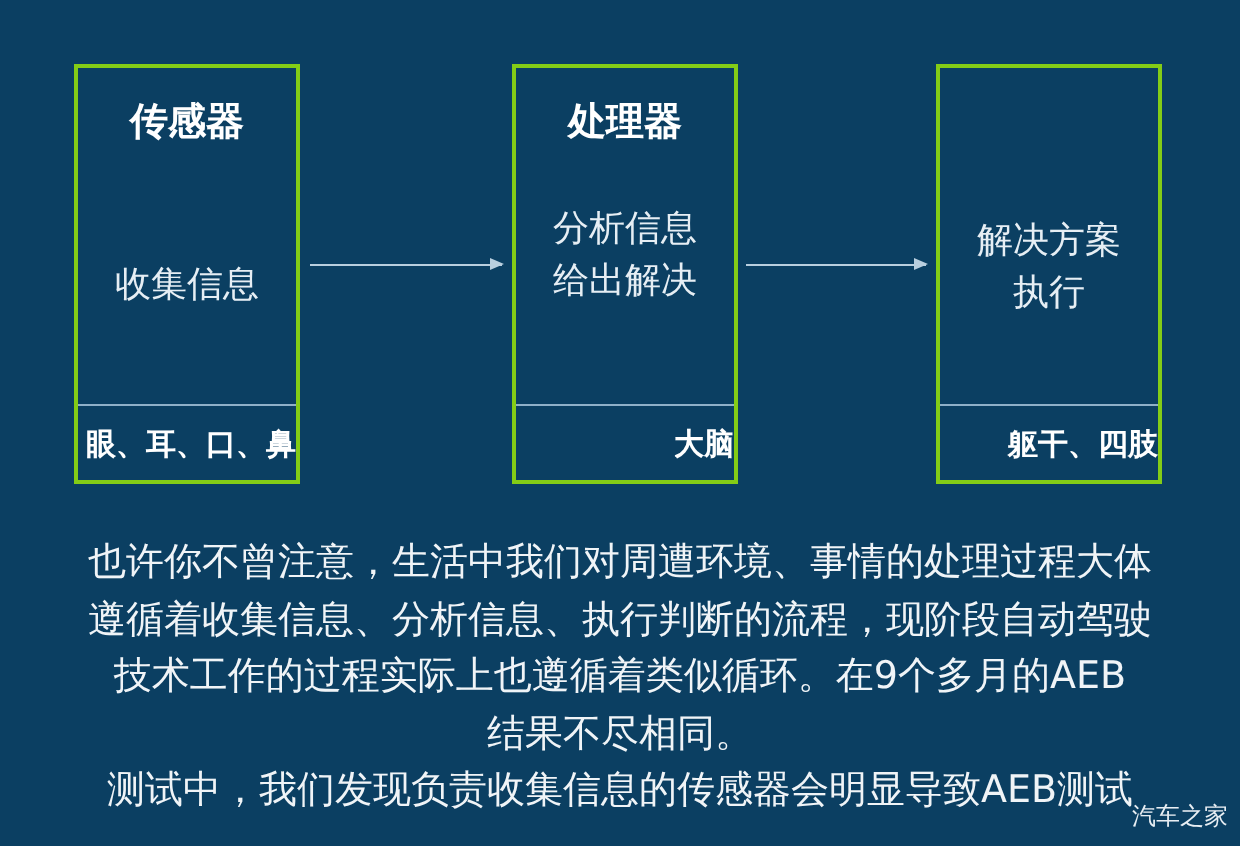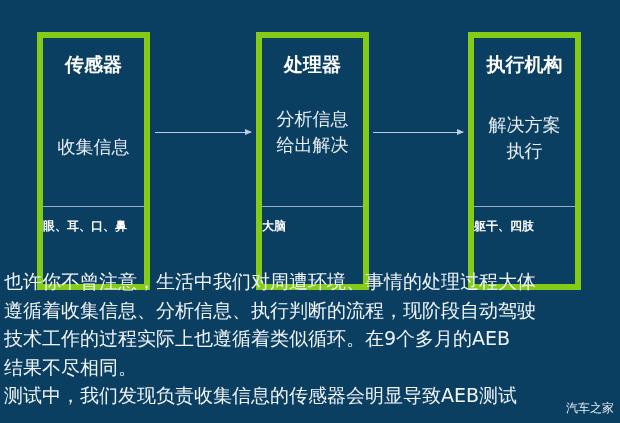--- a/index.html
+++ b/index.html
@@ -1,25 +1,25 @@
 <!DOCTYPE html>
 <html><head>
 <meta charset="utf-8">
 <style>
   html,body{margin:0;padding:0;}
   body{width:620px;height:423px;background:#0b3f62;position:relative;overflow:hidden;font-family:"DejaVu Sans",sans-serif;color:#fff;}
-  .box{position:absolute;top:32px;width:113px;height:258px;border:6px solid #84cc16;box-sizing:border-box;}
+  .box{position:absolute;top:32px;width:113px;height:210px;border:2px solid #84cc16;box-sizing:border-box;}
   .box .title{position:absolute;top:14px;left:0;right:0;text-align:center;font-weight:bold;font-size:19px;letter-spacing:0;}
   .box .body{position:absolute;left:0;right:0;text-align:center;font-size:18px;line-height:26px;color:#e6eef4;}
   .box .divider{position:absolute;left:0;right:0;top:168px;border-top:1px solid #8fb0c8;}
-  .box .foot{position:absolute;left:0;right:0;top:168px;height:41px;line-height:41px;text-align:left;font-weight:bold;font-size:12px;}
+  .box .foot{position:absolute;left:0;right:0;top:168px;height:41px;line-height:41px;text-align:right;font-weight:bold;font-size:15px;}
   .arrow{position:absolute;height:1px;background:#b9cfdf;top:132px;}
   .arrow::after{content:"";position:absolute;right:-1px;top:-3px;border-left:7px solid #b9cfdf;border-top:3.5px solid transparent;border-bottom:3.5px solid transparent;}
   .para{position:absolute;left:4px;top:267px;width:612px;font-size:19px;line-height:28.5px;color:#f0f4f7;}
-  .para div{white-space:nowrap;}
+  .para div{white-space:nowrap;text-align:center;}
   .wm{position:absolute;right:6px;bottom:6px;font-size:12px;color:#e8eef3;margin-top:11px;}
 </style>
 </head>
 <body>
 
 <div class="box" style="left:37px">
   <div class="title">传感器</div>
   <div class="body" style="top:96px">
     <div>收集信息</div>
   </div>
@@ -35,21 +35,20 @@
     <div>分析信息</div>
     <div>给出解决</div>
   </div>
   <div class="divider"></div>
   <div class="foot">大脑</div>
 </div>
 
 <div class="arrow" style="left:373px;width:90px"></div>
 
 <div class="box" style="left:468px">
-  <div class="title">执行机构</div>
   <div class="body" style="top:74px">
     <div>解决方案</div>
     <div>执行</div>
   </div>
   <div class="divider"></div>
   <div class="foot">躯干、四肢</div>
 </div>
 
 <div class="para">
   <div>也许你不曾注意，生活中我们对周遭环境、事情的处理过程大体</div>

